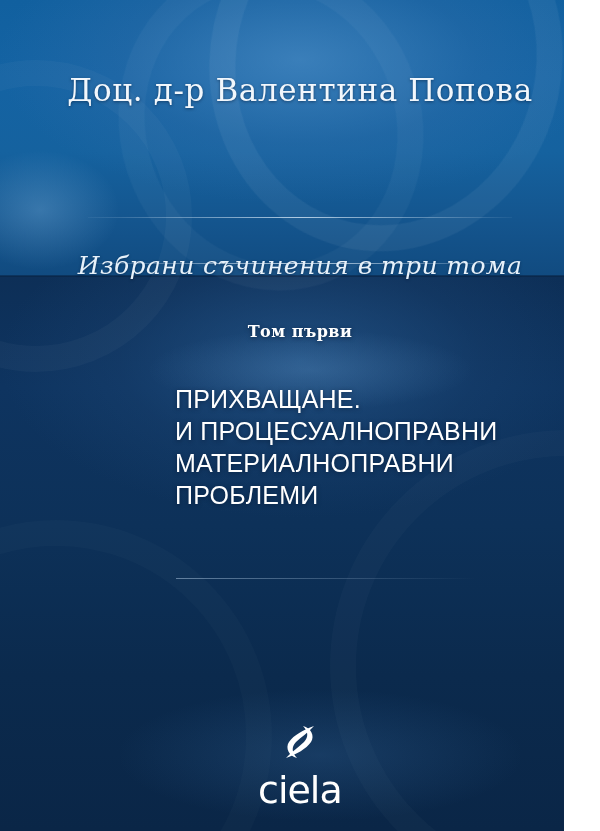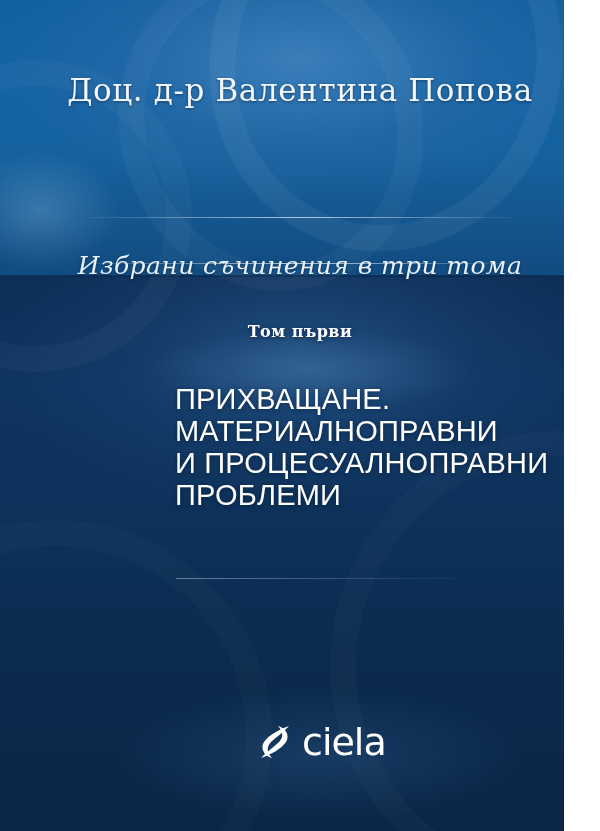--- a/index.html
+++ b/index.html
@@ -125,41 +125,42 @@
     text-shadow: 0 1px 4px rgba(0,18,40,0.55);
   }
 
   .title {
     position: absolute;
     left: 175px; top: 383px;
     width: 400px;
     text-align: left;
     color: #ffffff;
     font-family: "Liberation Sans", sans-serif;
-    font-size: 29px;
+    font-size: 25px;
     line-height: 32px;
     letter-spacing: 0.2px;
     text-shadow: 0 1px 4px rgba(0,18,40,0.5);
   }
   .title .line { display: block; white-space: nowrap; }
 
   .title-rule {
     position: absolute;
     left: 176px; top: 578px;
     width: 300px; height: 1px;
     background: linear-gradient(to right, rgba(200,225,248,0.45), rgba(200,225,248,0.0));
   }
 
   
   .logo {
     position: absolute;
     left: 258px; top: 723px;
     display: flex;
     align-items: center;
     gap: 10px;
+    flex-direction: column;
   }
   .logo-mark {
     position: relative;
     width: 34px; height: 38px;
     flex: 0 0 auto;
   }
   .logo-text {
     color: #ffffff;
     font-family: "DejaVu Sans", sans-serif;
     font-size: 38px;
@@ -189,22 +190,22 @@
   <div class="author">Доц. д-р Валентина Попова</div>
 
   <div class="series-rule-top"></div>
   <div class="series">Избрани съчинения в три тома</div>
   <div class="series-rule-bottom"></div>
 
   <div class="volume">Том първи</div>
 
   <div class="title">
     <span class="line">ПРИХВАЩАНЕ.</span>
+    <span class="line">И ПРОЦЕСУАЛНОПРАВНИ</span>
     <span class="line">МАТЕРИАЛНОПРАВНИ</span>
-    <span class="line">И ПРОЦЕСУАЛНОПРАВНИ</span>
     <span class="line">ПРОБЛЕМИ</span>
   </div>
 
   <div class="title-rule"></div>
 
   <div class="logo">
     <span class="logo-mark">
       <svg width="34" height="38" viewBox="0 0 34 38" aria-hidden="true">
         <path d="M31 3 C20 7, 11 12, 6 19 C2 25, 6 33, 14 35 C9 30, 8 24, 13 19 C18 14, 26 9, 31 3 Z" fill="#ffffff"></path>
         <path d="M3 35 C14 31, 23 26, 28 19 C32 13, 28 5, 20 3 C25 8, 26 14, 21 19 C16 24, 8 29, 3 35 Z" fill="#ffffff"></path>

